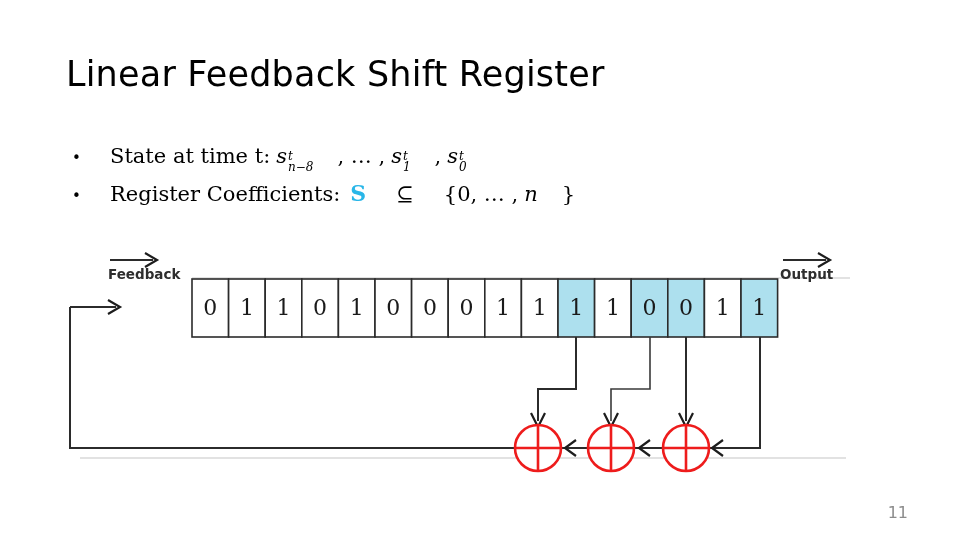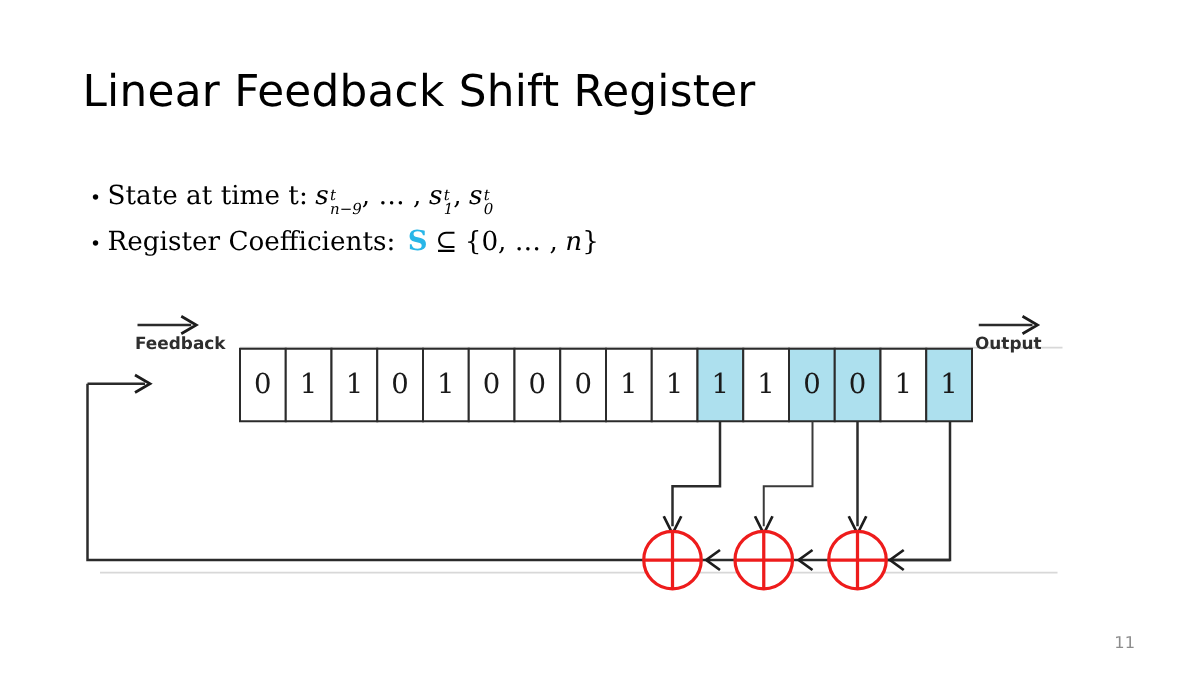--- a/index.html
+++ b/index.html
@@ -58,20 +58,21 @@
   
   .mi {
     font-family: "DejaVu Serif", serif;
     font-style: italic;
     font-size: 21px;
   }
   .mup {
     font-family: "DejaVu Serif", serif;
     font-style: normal;
     font-size: 21px;
+    margin-left: 24px;
   }
   .sup-sub {
     display: inline-flex;
     flex-direction: column;
     vertical-align: baseline;
     font-size: 12px;
     line-height: 1.02;
     position: relative;
     top: -3px;
     margin-left: 1px;
@@ -134,42 +135,42 @@
     fill: #2e2e2e;
     font-weight: 600;
   }
   .shadow-line { stroke: #d8d8d8; stroke-width: 1.4; fill: none; }
 
   
   #page-number {
     position: absolute;
     right: 52px;
     bottom: 18px;
-    font-size: 13px;
+    font-size: 16px;
     color: #8c8c8c;
     font-family: "DejaVu Sans", sans-serif;
   }
 </style>
 </head>
 <body>
 
 <div id="slide-title">Linear Feedback Shift Register</div>
 
 <div id="bullet-list">
 
   <div class="bullet-row">
     <span class="bullet-mark">•</span>
     <span class="bullet-text">
       <span class="mup">State at time t:</span>
       <span class="gap6"></span>
 
       <span class="mi">s</span>
       <span class="sup-sub">
         <span class="sp">t</span>
-        <span class="sb">n−9</span>
+        <span class="sb">n−8</span>
       </span>
       <span class="mup">, … ,</span>
       <span class="gap6"></span>
 
       <span class="mi">s</span>
       <span class="sup-sub">
         <span class="sp">t</span>
         <span class="sb">1</span>
       </span>
       <span class="mup">,</span>

